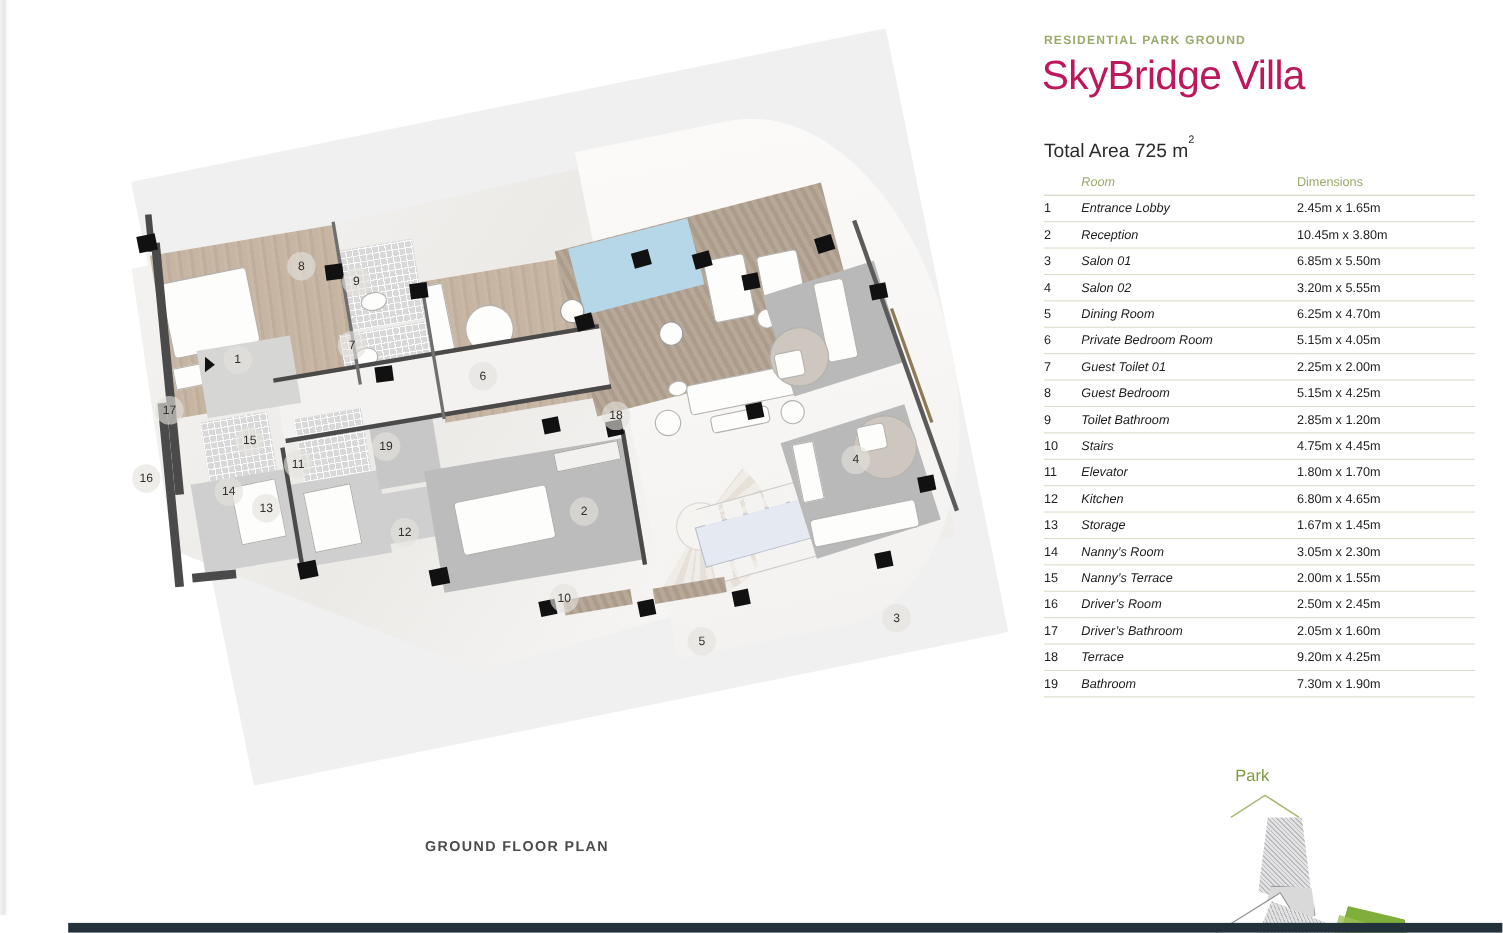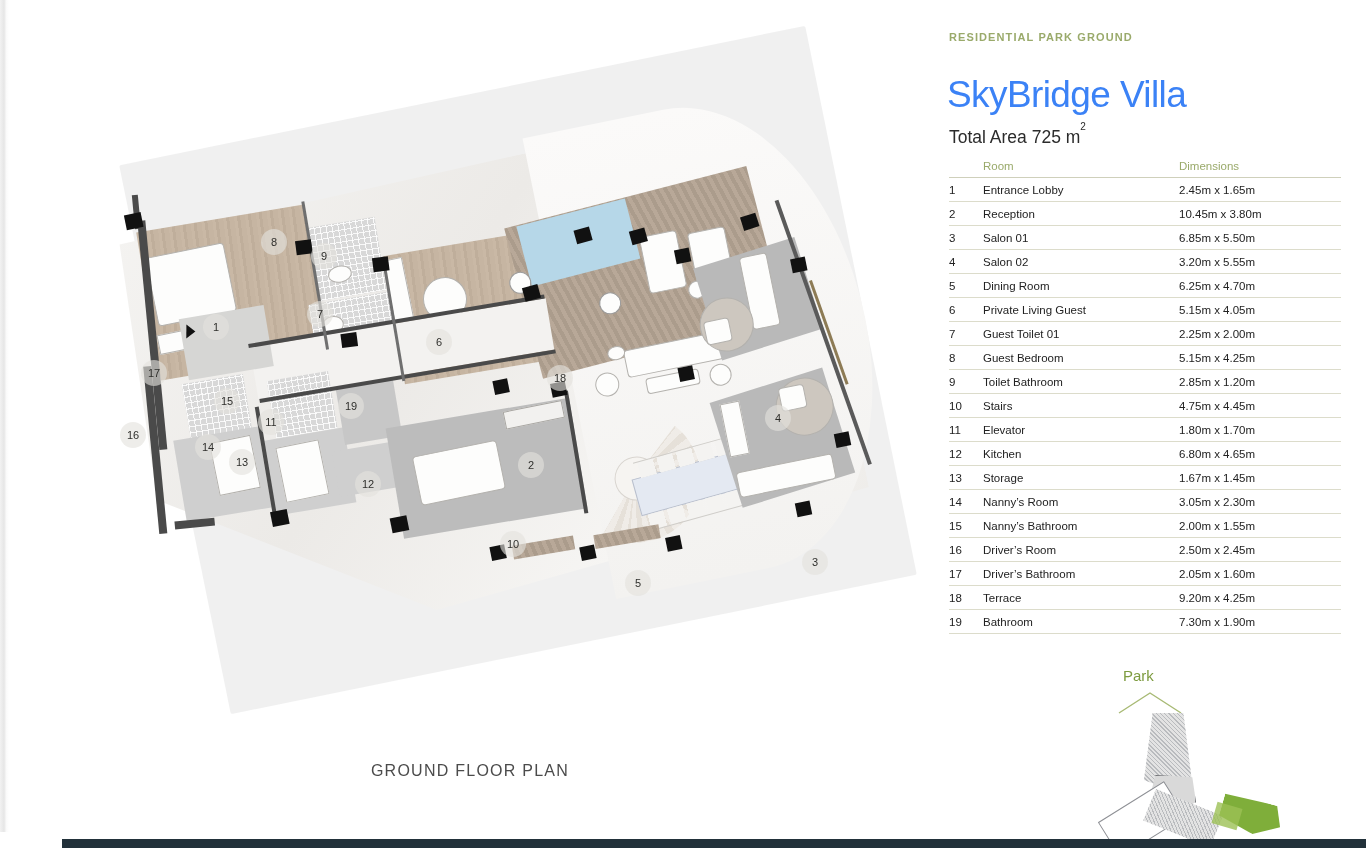--- a/index.html
+++ b/index.html
@@ -11,21 +11,21 @@
   }
   
   #left-edge-strip{position:absolute;left:0;top:0;width:9px;height:832px;
     background:linear-gradient(90deg,#f2f2f2 0%,#e6e6e6 45%,#fafafa 70%,#ffffff 100%);}
   #bottom-bar{position:absolute;left:62px;bottom:0;width:1304px;height:9px;background:#22313a;}
 
   
   #plan-panel{position:absolute;left:0;top:0;width:940px;height:848px;}
   #plan-stage{position:absolute;left:18px;top:70px;width:912px;height:620px;}
   #plan-caption{position:absolute;left:0;top:762px;width:940px;text-align:center;
-    font-size:16px;letter-spacing:1.25px;color:#4b4b4b;font-weight:400;}
+    font-size:13px;letter-spacing:1.25px;color:#4b4b4b;font-weight:700;}
   .shadowlayer{position:absolute;left:150px;top:20px;width:700px;height:560px;
     background:#ededed;transform:rotate(-11.5deg);border-radius:2px;opacity:.85;}
 
   .floorbody{position:absolute;left:120px;top:40px;width:700px;height:520px;
     transform:rotate(-11.5deg);transform-origin:50% 50%;}
   .fzone{position:absolute;box-sizing:border-box;}
   .f-white{background:#f6f5f3;}
   .f-marble{background:linear-gradient(135deg,#f4f3f1 0%,#eceae7 40%,#f6f5f3 75%,#eeece9 100%);}
   .f-wood{background:repeating-linear-gradient(92deg,#c9b8a5 0 3px,#bfae9b 3px 6px,#c6b5a2 6px 11px);}
   .f-deck{background:repeating-linear-gradient(76deg,#b8a898 0 4px,#ab9c8c 4px 8px);}
@@ -48,37 +48,37 @@
     border-radius:50%;background:rgba(228,226,221,.62);
     display:flex;align-items:center;justify-content:center;
     font-size:11px;color:#2f2f2c;}
 
   .handrail{position:absolute;background:#8d7b55;}
 
   
   #info-panel{position:absolute;left:940px;top:0;width:426px;height:848px;}
   #eyebrow{position:absolute;left:9px;top:31px;font-size:11px;letter-spacing:1.1px;
     color:#9aaa6b;font-weight:600;}
-  #villa-title{position:absolute;left:7px;top:74px;font-size:37px;color:#3b82f6;
+  #villa-title{position:absolute;left:7px;top:48px;font-size:37px;color:#be185d;
     font-weight:400;letter-spacing:-.6px;}
   #total-area{position:absolute;left:9px;top:127px;font-size:17.5px;color:#2b2b2b;}
   #total-area sup{font-size:10px;top:-.6em;position:relative;}
 
   #room-table{position:absolute;left:9px;top:160px;width:392px;border-collapse:collapse;}
   #room-table th,#room-table td{text-align:left;padding:0;font-weight:400;}
   #room-table thead th{font-size:11.5px;color:#9aaa6b;padding-bottom:5px;
     border-bottom:1px solid #cfd0bb;}
   #room-table tbody td{font-size:11.5px;color:#222;padding:5.5px 0 5.5px 0;
     border-bottom:1px solid #dcdccb;}
   .c-idx{width:34px;}
-  .c-room{width:196px;}
+  .c-room{width:196px;font-style:italic;}
   .c-dim{width:162px;}
 
   
-  #keyplan{position:absolute;left:1060px;top:665px;width:260px;height:153px;text-align:center;}
+  #keyplan{position:absolute;left:1060px;top:695px;width:260px;height:153px;text-align:center;}
   #park-label{position:absolute;left:63px;top:2px;font-size:15px;color:#7d9b3f;}
   #park-chevron{position:absolute;left:55px;top:24px;}
   #kp-art{position:absolute;left:20px;top:48px;width:210px;height:105px;}
   .kp-wing{position:absolute;background:#ffffff;border:1px solid #8e9095;}
   .kp-core{position:absolute;background:#d9d9d9;border:1px solid #6f7174;}
   .kp-hatch{position:absolute;background:
      repeating-linear-gradient(45deg,#b9bbbe 0 1px,transparent 1px 3px),#e3e3e3;}
   .kp-green{position:absolute;background:#7fae3a;}
   .kp-greenlt{position:absolute;background:#9cc055;}
 </style>
@@ -324,21 +324,21 @@
           <td class="c-room">Salon 02</td>
           <td class="c-dim">3.20m x 5.55m</td>
         </tr>
         <tr>
           <td class="c-idx">5</td>
           <td class="c-room">Dining Room</td>
           <td class="c-dim">6.25m x 4.70m</td>
         </tr>
         <tr>
           <td class="c-idx">6</td>
-          <td class="c-room">Private Living Guest</td>
+          <td class="c-room">Private Bedroom Room</td>
           <td class="c-dim">5.15m x 4.05m</td>
         </tr>
         <tr>
           <td class="c-idx">7</td>
           <td class="c-room">Guest Toilet 01</td>
           <td class="c-dim">2.25m x 2.00m</td>
         </tr>
         <tr>
           <td class="c-idx">8</td>
           <td class="c-room">Guest Bedroom</td>
@@ -369,21 +369,21 @@
           <td class="c-room">Storage</td>
           <td class="c-dim">1.67m x 1.45m</td>
         </tr>
         <tr>
           <td class="c-idx">14</td>
           <td class="c-room">Nanny’s Room</td>
           <td class="c-dim">3.05m x 2.30m</td>
         </tr>
         <tr>
           <td class="c-idx">15</td>
-          <td class="c-room">Nanny’s Bathroom</td>
+          <td class="c-room">Nanny’s Terrace</td>
           <td class="c-dim">2.00m x 1.55m</td>
         </tr>
         <tr>
           <td class="c-idx">16</td>
           <td class="c-room">Driver’s Room</td>
           <td class="c-dim">2.50m x 2.45m</td>
         </tr>
         <tr>
           <td class="c-idx">17</td>
           <td class="c-room">Driver’s Bathroom</td>

